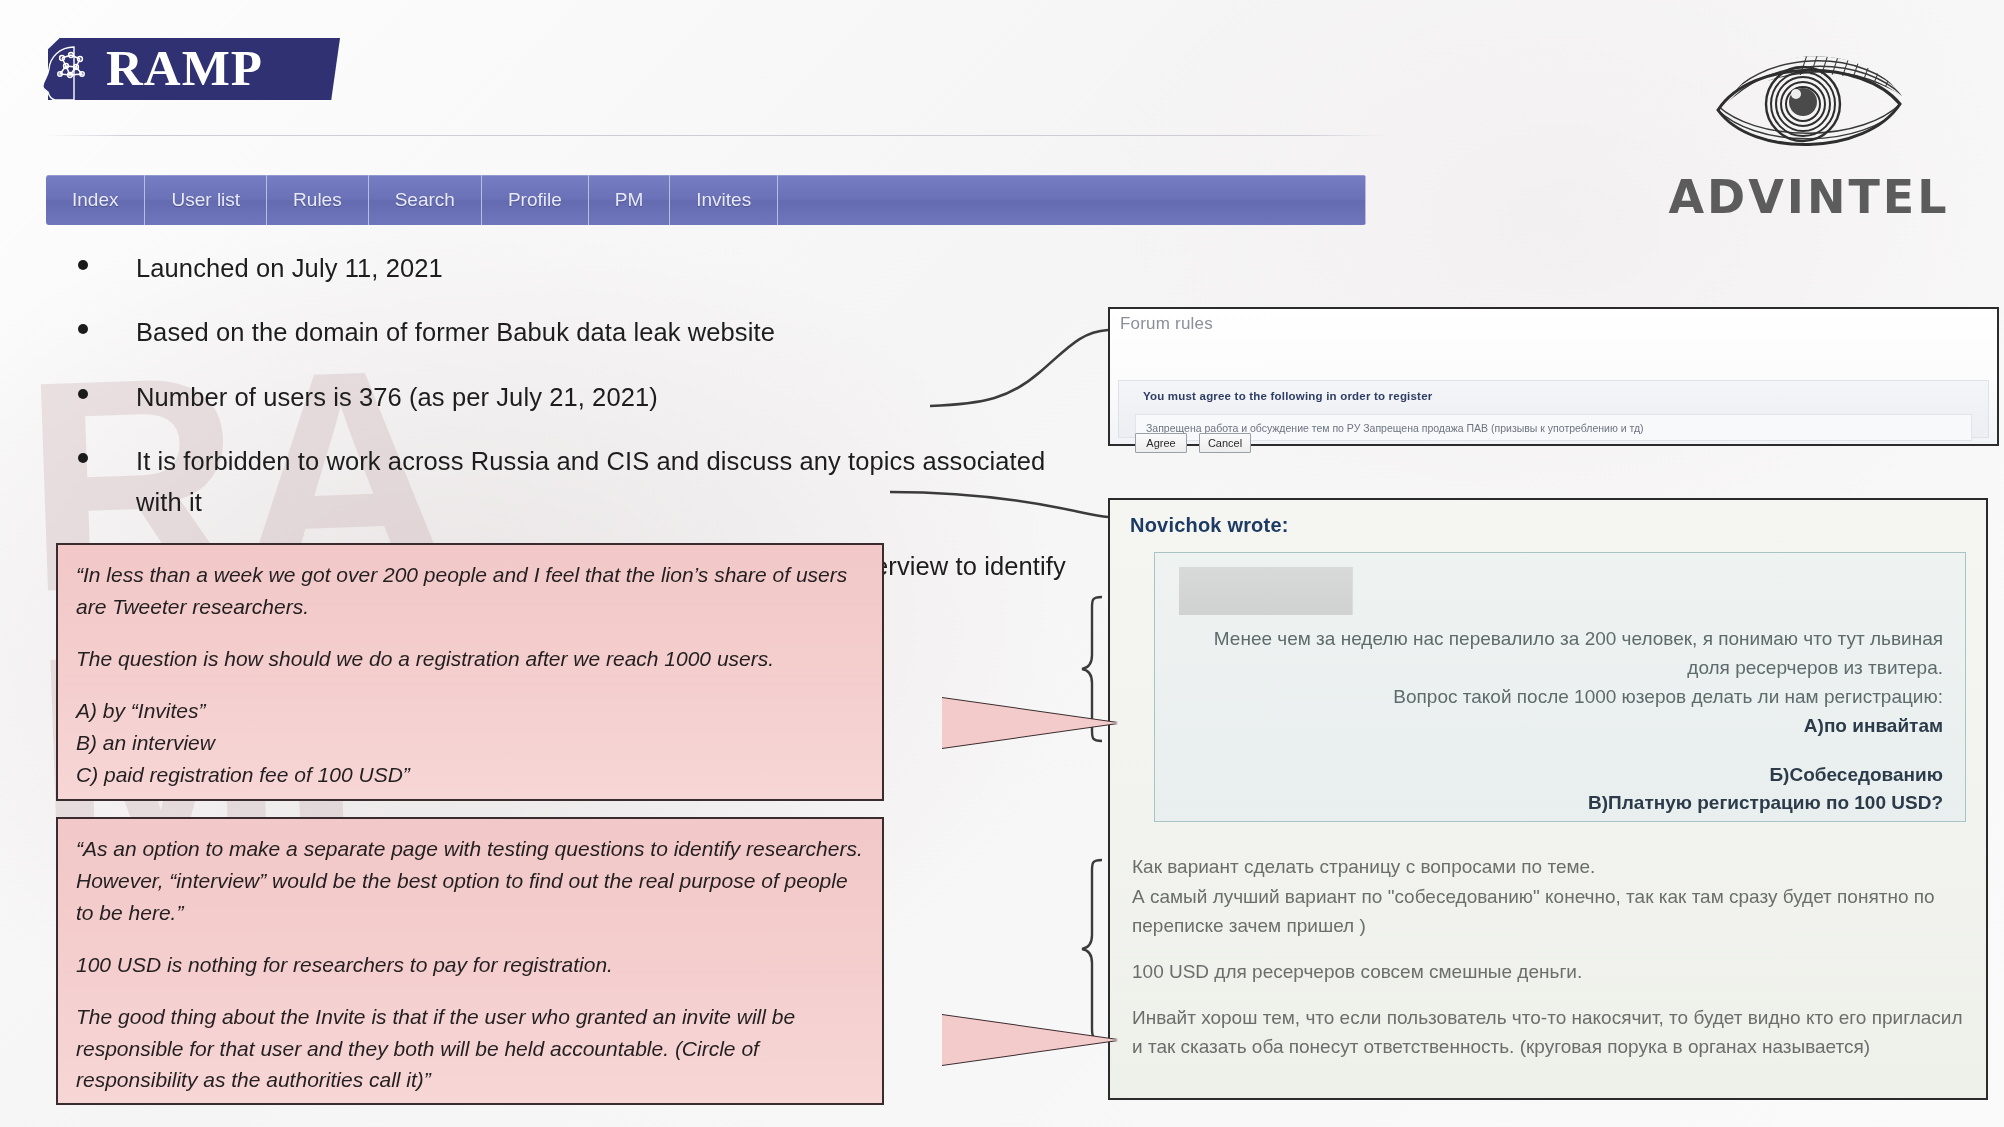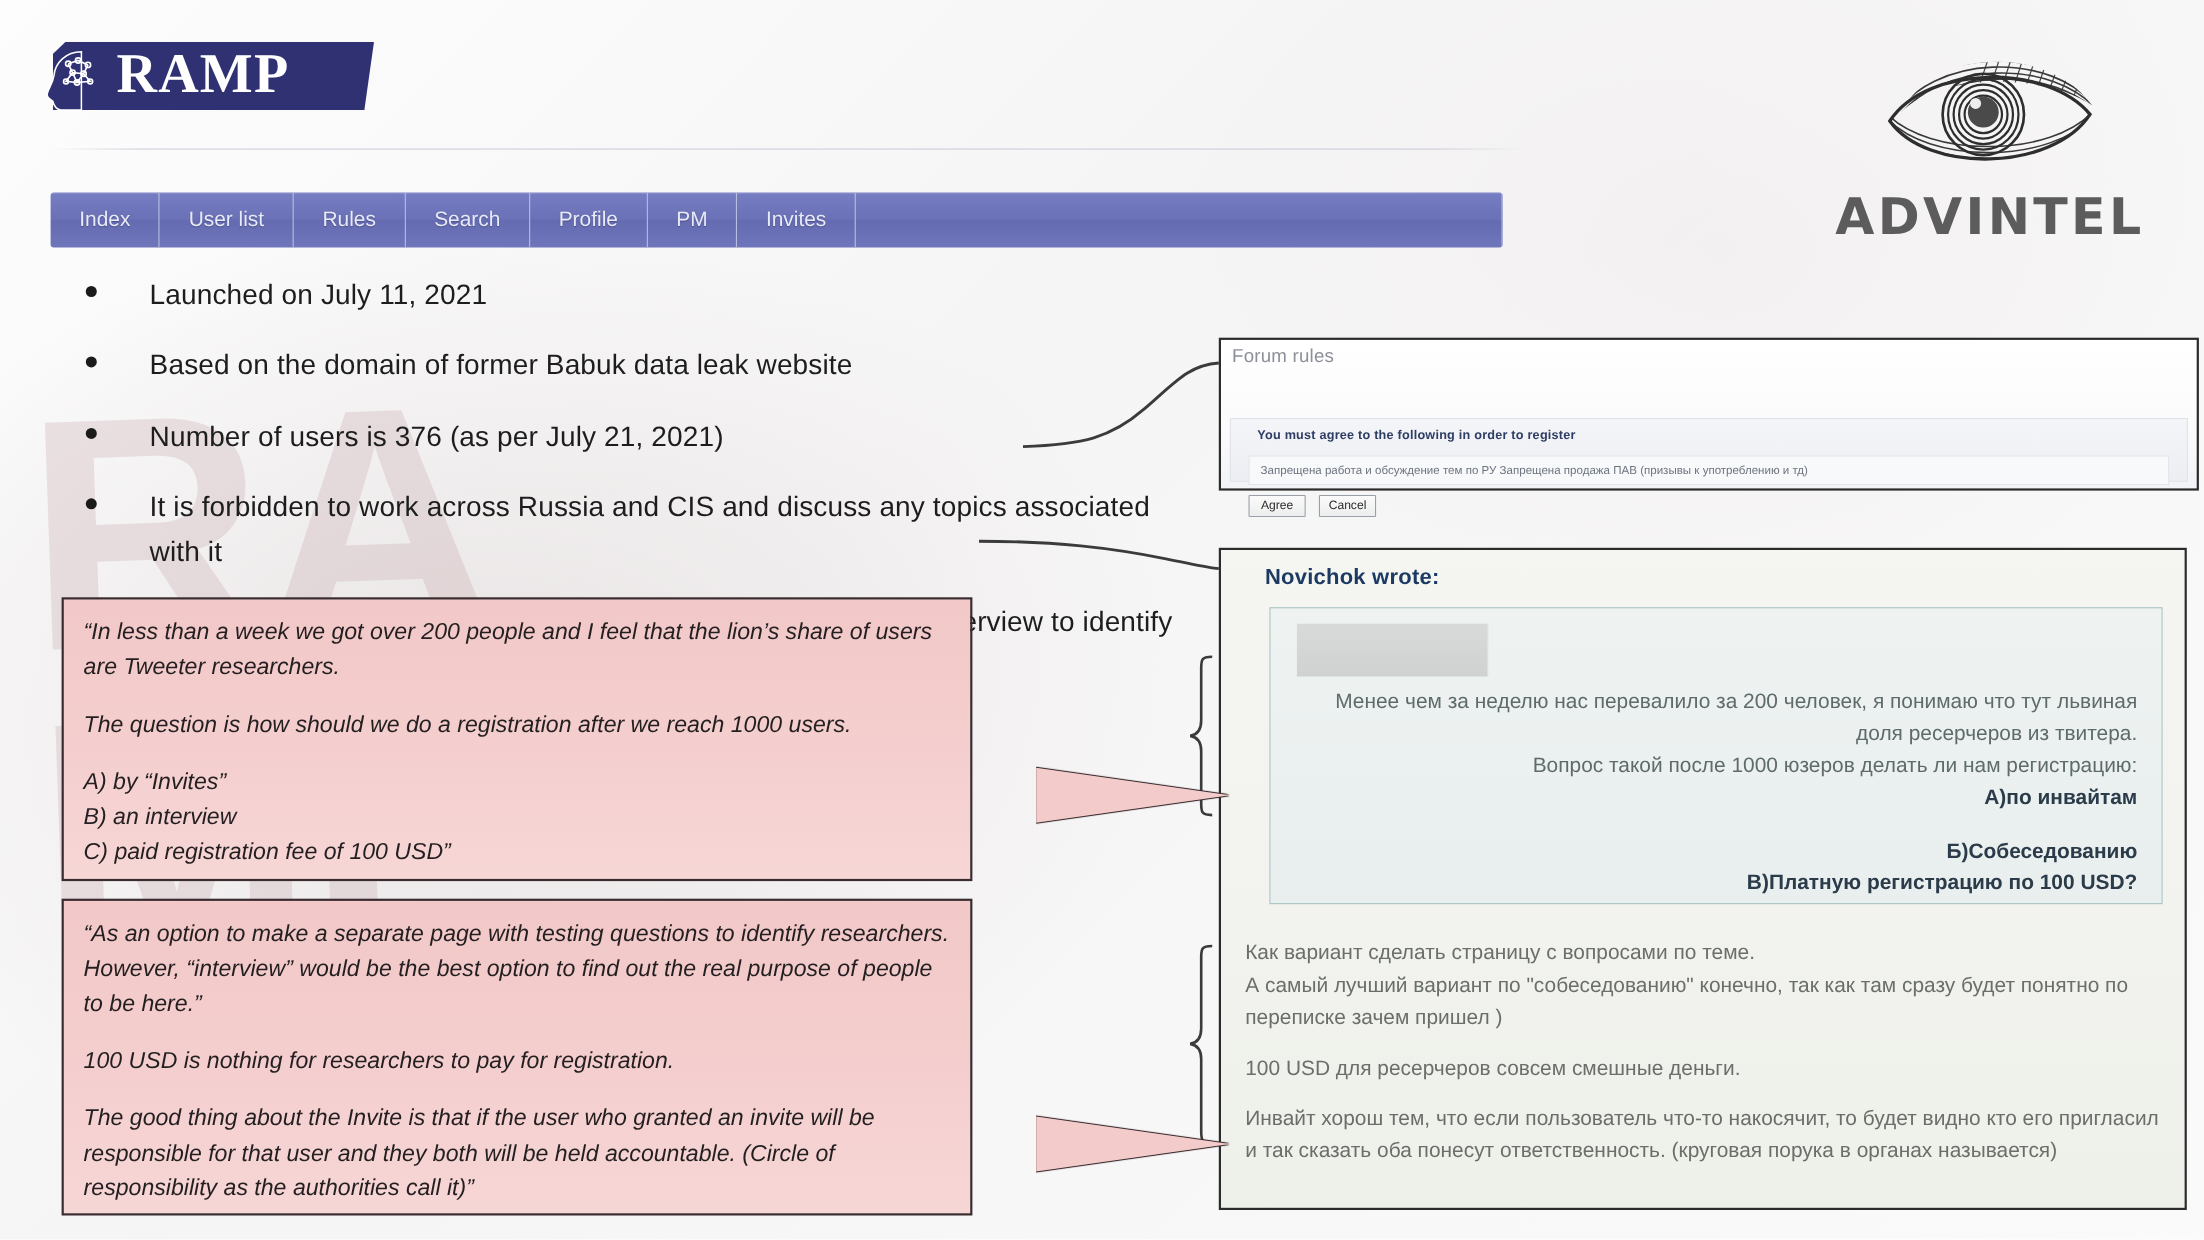--- a/index.html
+++ b/index.html
@@ -215,21 +215,21 @@
     position: absolute;
     left: 10px;
     top: 7px;
     font-size: 10.5px;
     color: #6d7480;
     white-space: nowrap;
   }
   #fr-buttons {
     position: absolute;
     left: 16px;
-    top: 69px;
+    top: 52px;
     display: flex;
     gap: 12px;
   }
   .fr-btn {
     min-width: 52px;
     height: 20px;
     display: flex;
     align-items: center;
     justify-content: center;
     font-size: 11px;
@@ -248,21 +248,20 @@
     background: linear-gradient(to bottom,#f5f6f2 0%,#f2f3ee 55%,#eef0ea 100%);
   }
   #novichok-label {
     position: absolute;
     left: 20px;
     top: 14px;
     font-size: 20px;
     font-weight: bold;
     color: #1d3a63;
     letter-spacing: 0.2px;
-    margin-left: 20px;
   }
   #quote-box {
     position: absolute;
     left: 44px;
     top: 52px;
     right: 20px;
     height: 270px;
     background: linear-gradient(to bottom,#eef3f2 0%,#e9efee 100%);
     border: 1px solid #a9c4c4;
     text-align: right;

